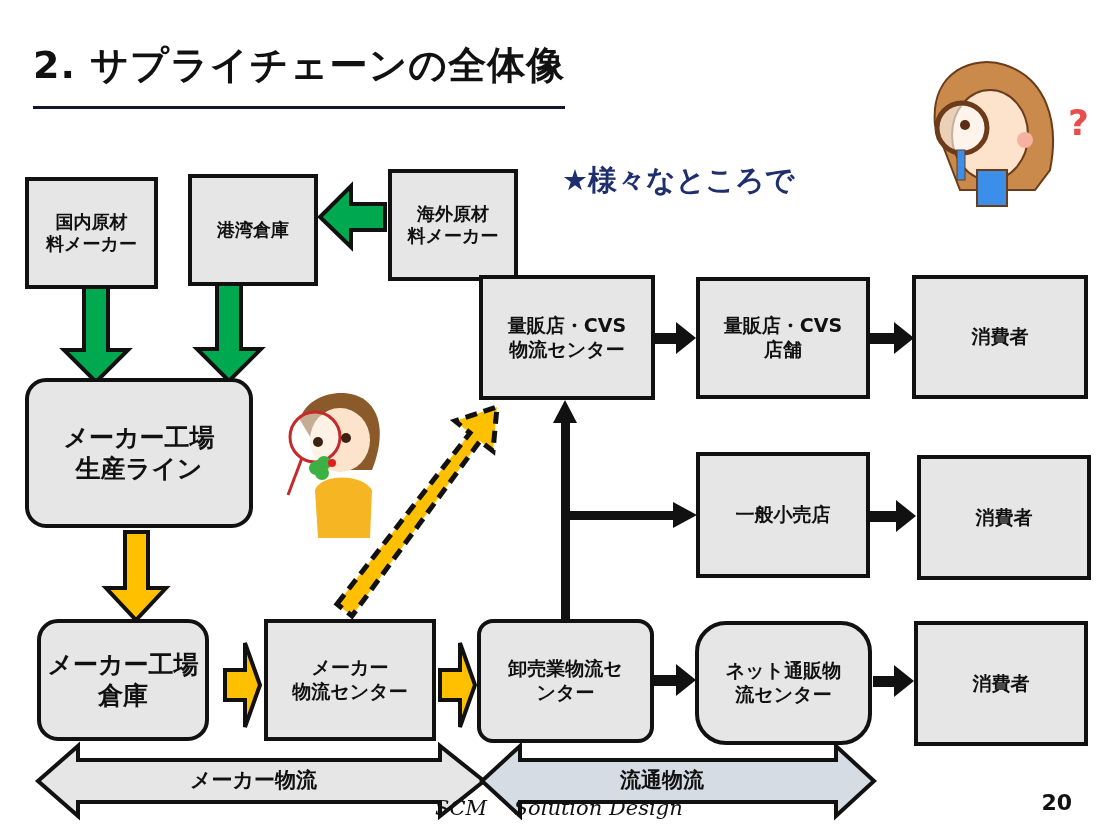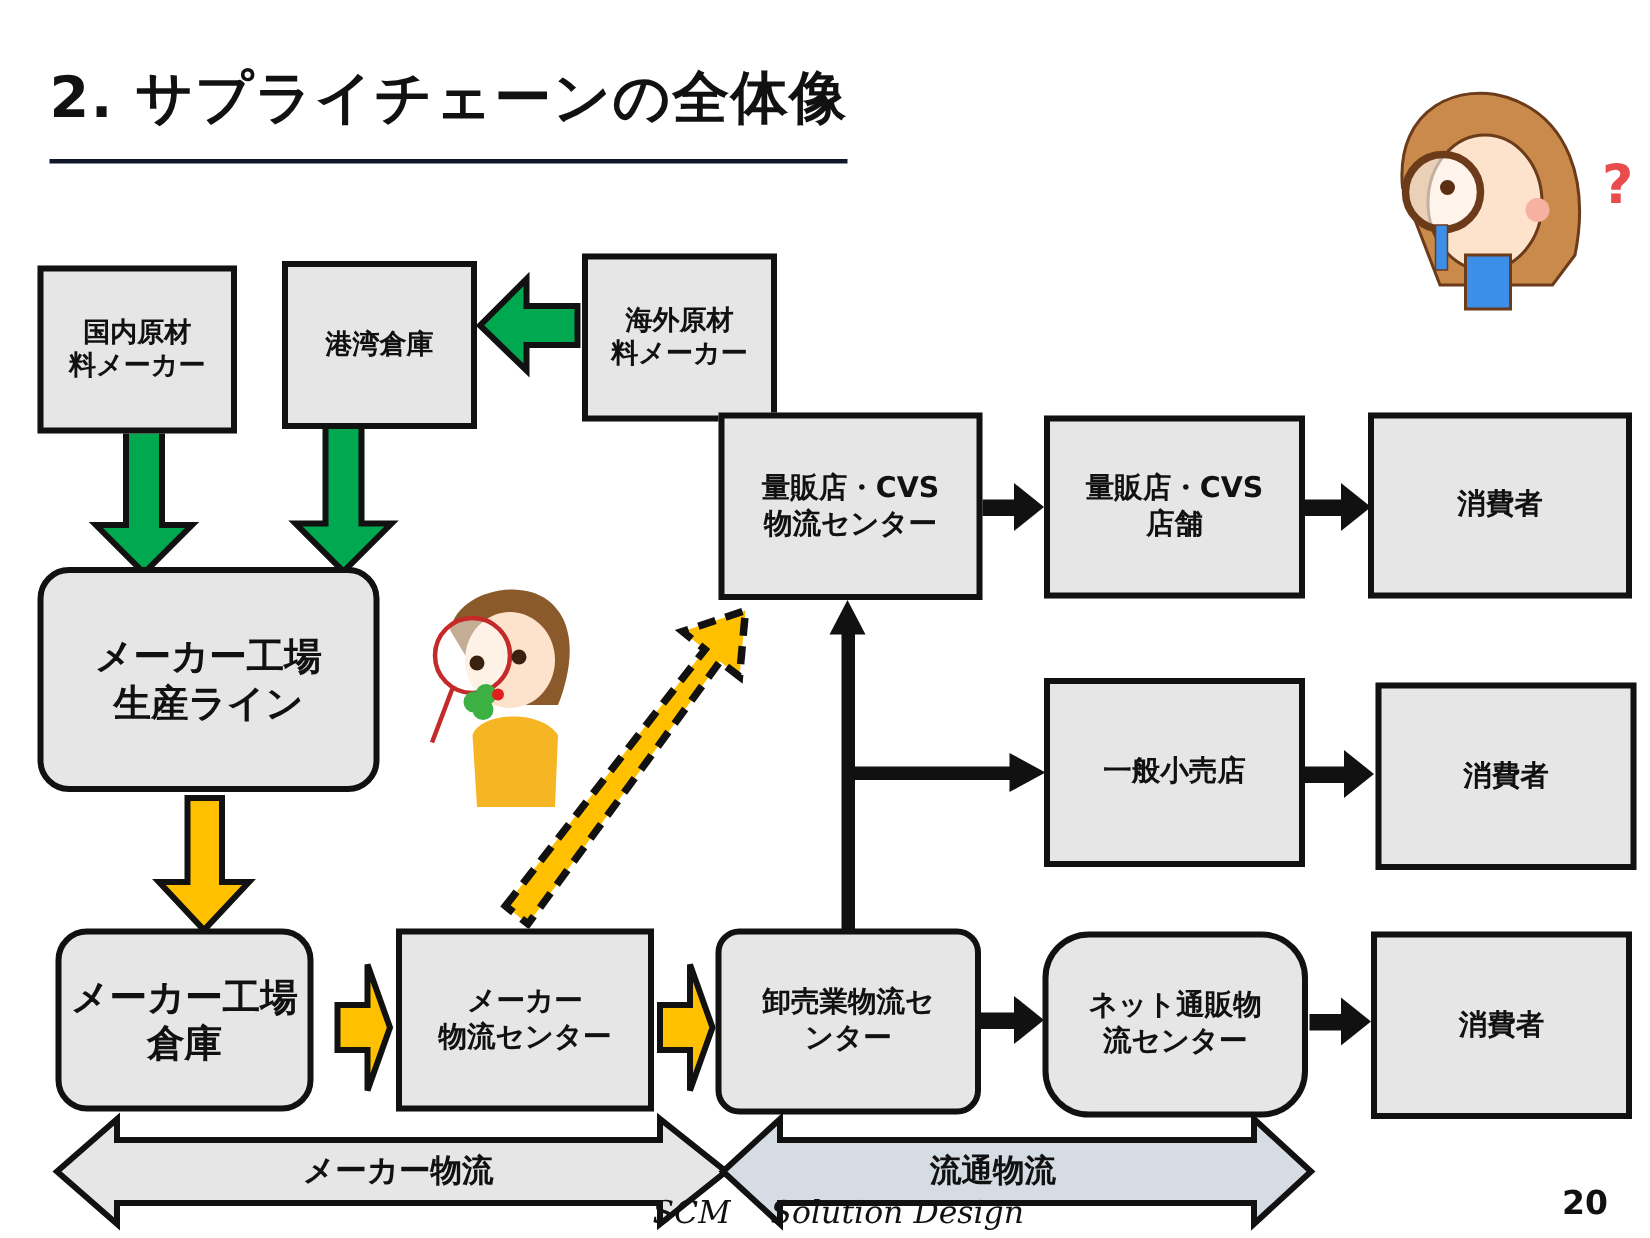--- a/index.html
+++ b/index.html
@@ -21,20 +21,21 @@
   .footer { position:absolute; left:435px; top:796px; font-family:"DejaVu Serif","Liberation Serif",serif;
             font-style:italic; font-size:21px; color:#111; white-space:pre; }
   .page-num { position:absolute; right:28px; top:790px; font-size:22px; font-weight:bold; color:#111; }
 </style>
 </head>
 <body>
 
 <div class="title">2. サプライチェーンの全体像</div>
 
 <div class="note">
+  <div>★様々なところで</div>
 </div>
 
 <svg class="layer" width="1100" height="825">
 
   <polygon points="84,282 108,282 108,350 128,350 96,382 64,350 84,350" fill="#00a84f" stroke="#111" stroke-width="4"></polygon>
 
   <polygon points="217,280 241,280 241,349 261,349 229,381 197,349 217,349" fill="#00a84f" stroke="#111" stroke-width="4"></polygon>
 
   <polygon points="385,204 385,230 351,230 351,247 320,217 351,186 351,204" fill="#00a84f" stroke="#111" stroke-width="4"></polygon>
 
@@ -119,17 +120,17 @@
 物流センター</div>
 <div class="box md" style="left:696px;top:277px;width:174px;height:122px;">量販店・CVS
 店舗</div>
 <div class="box md" style="left:912px;top:275px;width:176px;height:124px;">消費者</div>
 <div class="box md" style="left:696px;top:452px;width:174px;height:126px;">一般小売店</div>
 <div class="box md" style="left:917px;top:455px;width:174px;height:125px;">消費者</div>
 <div class="box md" style="left:695px;top:621px;width:177px;height:124px;border-radius:31px;">ネット通販物
 流センター</div>
 <div class="box md" style="left:914px;top:621px;width:174px;height:125px;">消費者</div>
 
-<div class="band-label" style="left:190px;top:766px;margin-left:12px;">メーカー物流</div>
+<div class="band-label" style="left:190px;top:766px;">メーカー物流</div>
 <div class="band-label" style="left:620px;top:766px;">流通物流</div>
 
 <div class="footer">SCM    Solution Design</div>
 <div class="page-num">20</div>
 
 </body></html>

